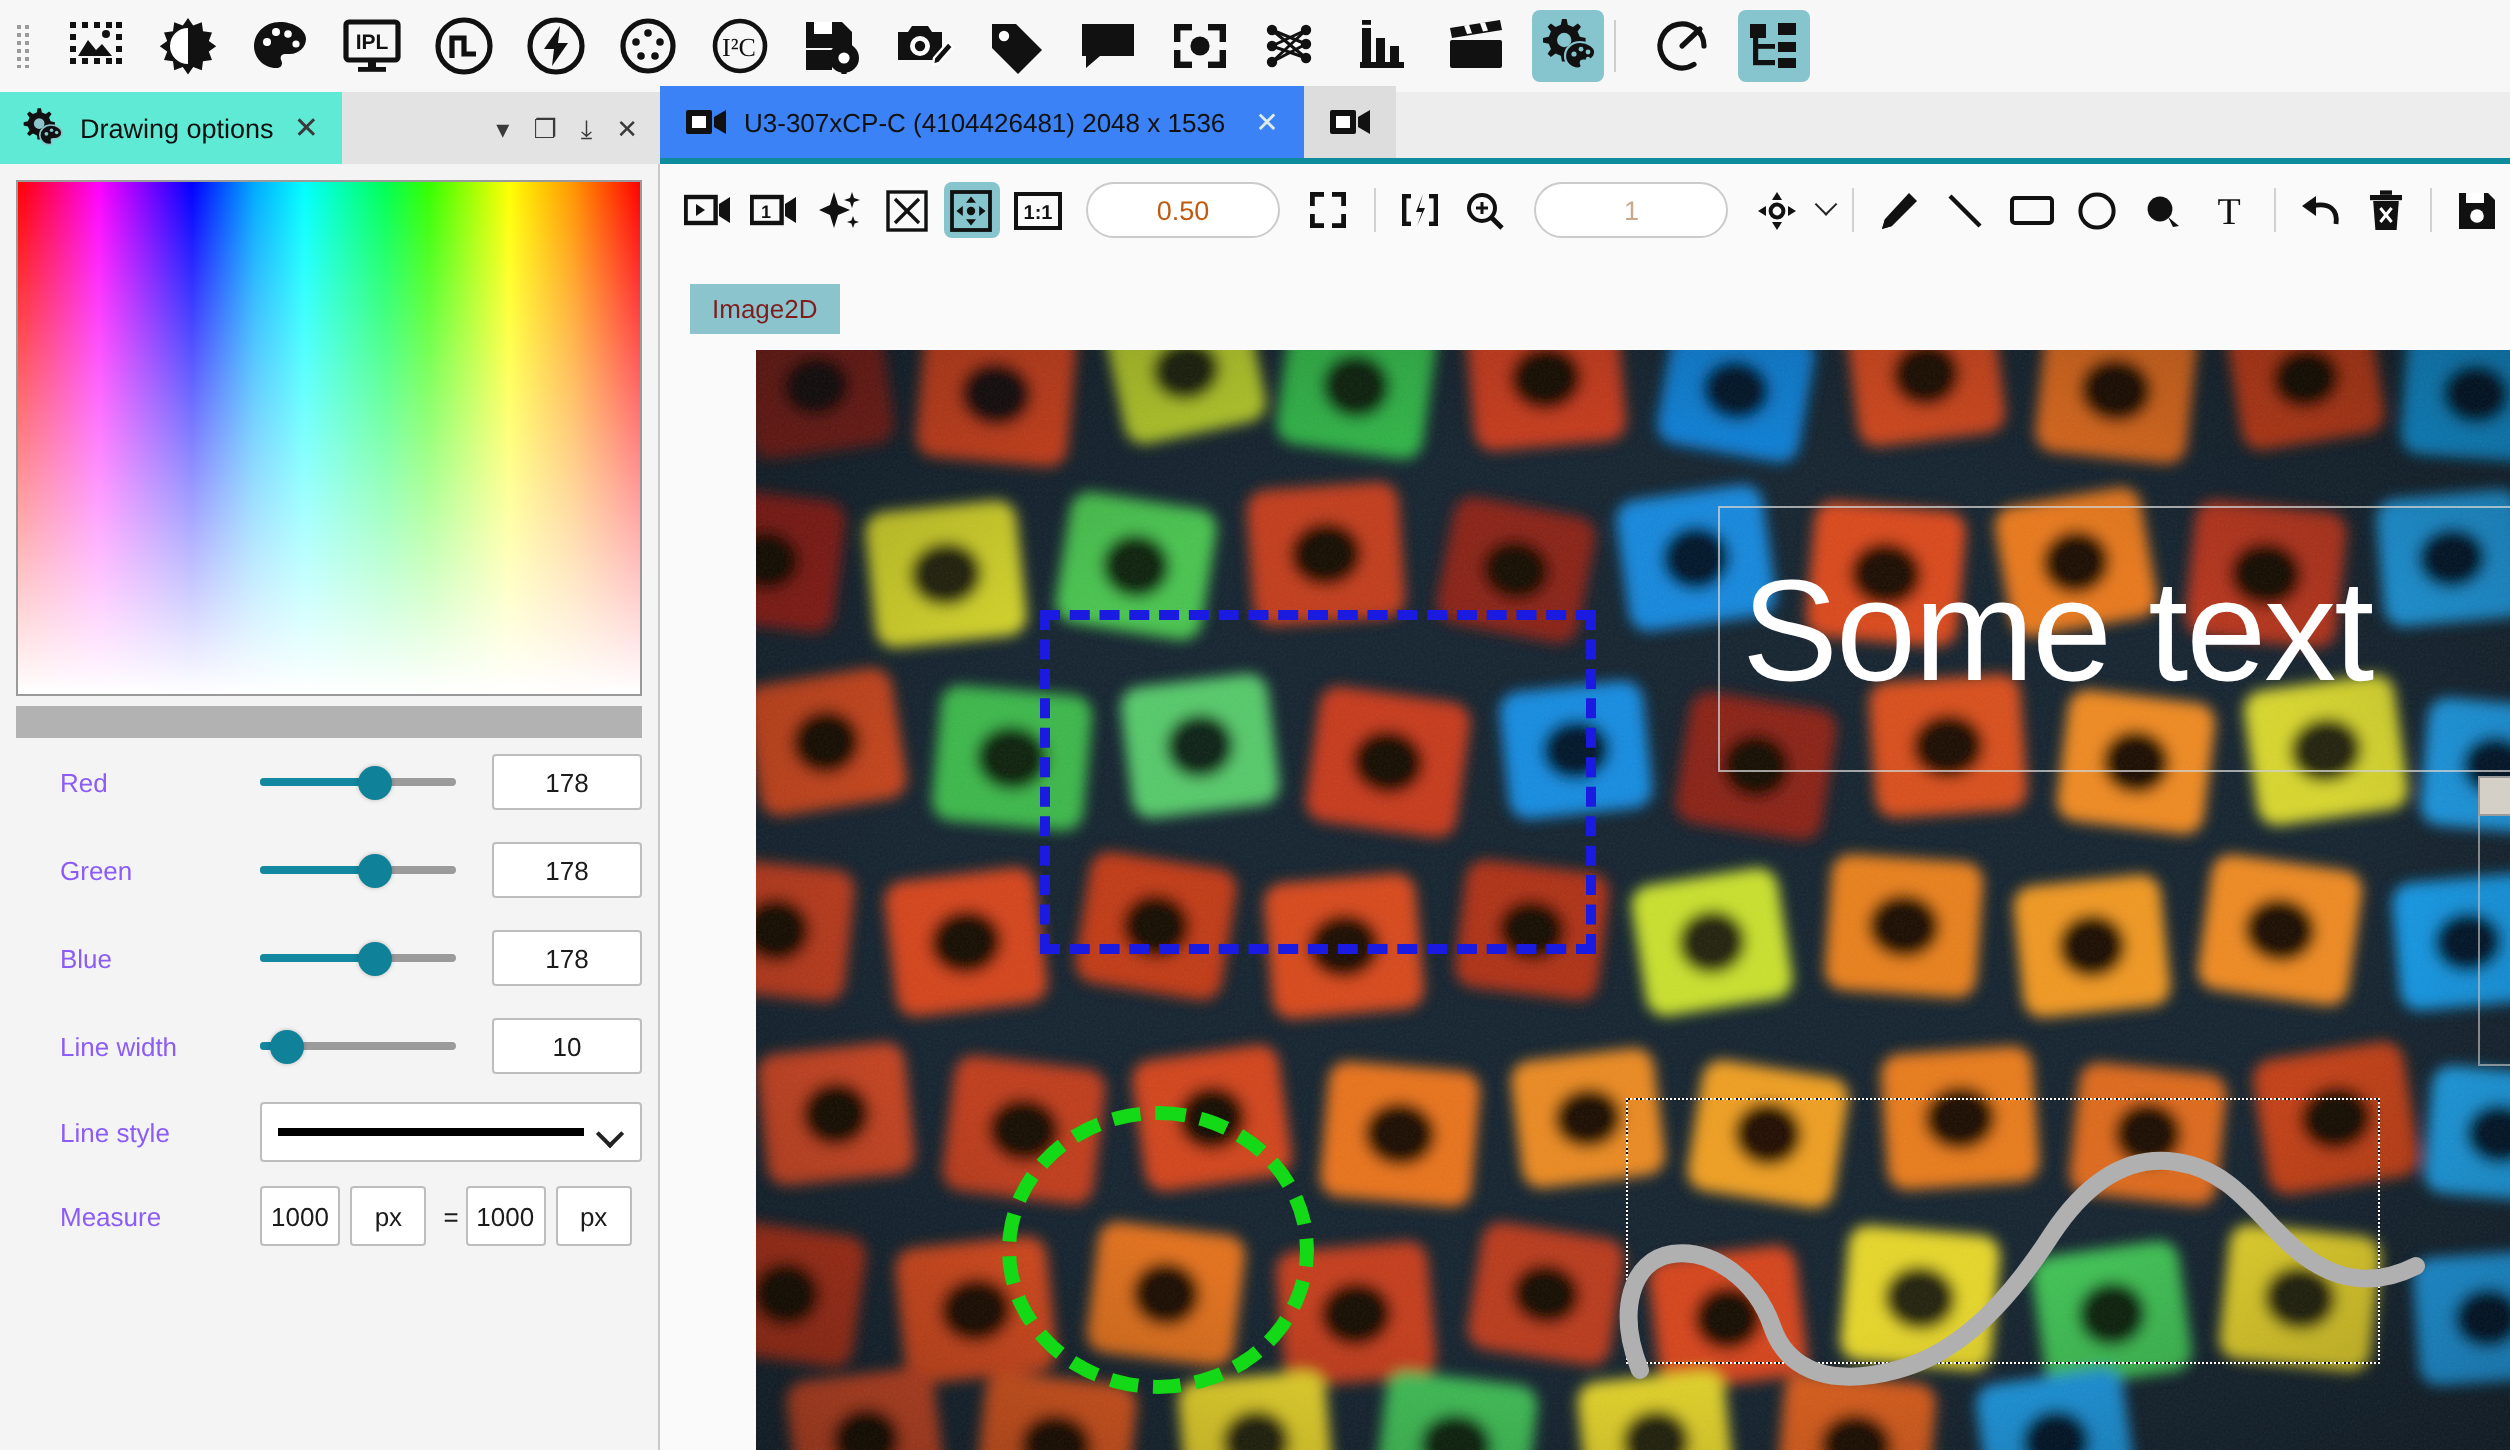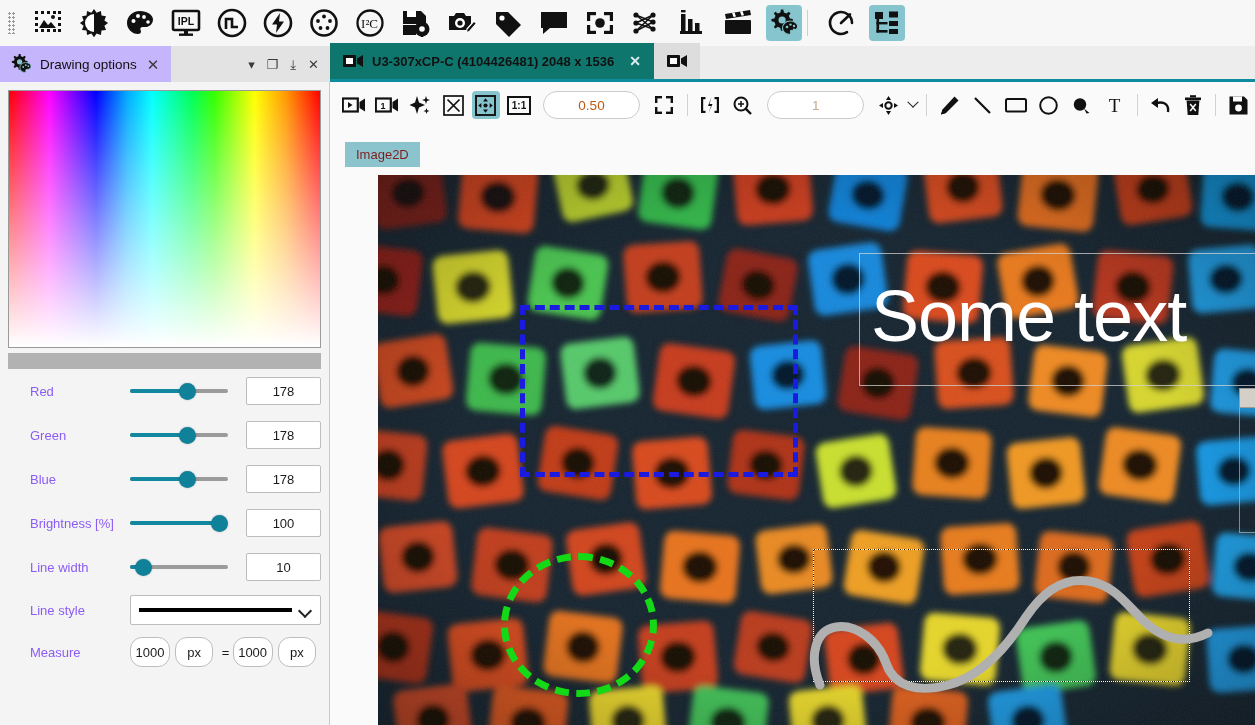--- a/index.html
+++ b/index.html
@@ -53,21 +53,21 @@
     position: absolute; left: 0; top: 46px; width: 330px; height: 679px;
     background: #f3f3f3;
     border-right: 1px solid #c9c9c9;
   }
   #panel-titlebar {
     position: relative; height: 36px; width: 330px;
     background: #e3e3e3;
     display: flex; align-items: center;
   }
   #panel-tab {
-    height: 36px; background: #c4b5fd;
+    height: 36px; background: #5eead4;
     display: flex; align-items: center; padding: 0 10px 0 10px;
     gap: 8px; min-width: 160px;
   }
   #panel-tab .ttl { font-size: 13.5px; color: #101010; }
   .tab-x {
     font-size: 15px; color: #3a3a3a; line-height: 1; padding: 0 2px;
     font-family: "Liberation Sans", sans-serif;
   }
   #panel-titlebar-ctl {
     margin-left: auto; display: flex; align-items: center; gap: 12px;
@@ -141,21 +141,21 @@
   #linestyle-select .chev::before {
     content: ""; position: absolute; left: 2px; top: 3px;
     width: 8px; height: 8px;
     border-right: 2px solid #222; border-bottom: 2px solid #222;
     transform: rotate(45deg);
   }
 
   #measure-row { height: 42px; }
   .mini-field {
     height: 30px; background: #fff; border: 1px solid #bdbdbd;
-    border-radius: 12px; display: flex; align-items: center;
+    border-radius: 2px; display: flex; align-items: center;
     justify-content: center; font-size: 13px; margin-right: 5px;
   }
   .mf-num { width: 50px; }
   .mf-unit { width: 48px; }
   .eq { width: 18px; text-align: center; font-size: 13px; color: #1b1b1b; }
 
   #crosshairs-row { height: 42px; }
   #apply-settings-btn {
     width: 212px; height: 30px; background: #e3e3e3;
     border: 1px solid #e3e3e3;
@@ -171,21 +171,21 @@
   #tabbar {
     position: absolute; left: 0; top: 0; width: 925px; height: 36px;
     background: #ededed;
     display: flex; align-items: flex-end;
     border-bottom: 3px solid #0f8b9e;
   }
   .doctab {
     height: 36px; display: flex; align-items: center; gap: 9px;
     padding: 0 13px 0 13px; font-size: 13px; color: #111;
   }
-  .doctab.active { background: #0f766e; font-weight: bold; }
+  .doctab.active { background: #3b82f6; }
   .doctab.inactive { background: #dddddd; color: #333; }
   .doctab .tabclose {
     font-size: 14px; color: #ddecee; margin-left: 6px; line-height: 1;
   }
 
   #img-toolbar {
     position: absolute; left: 0; top: 39px; width: 925px; height: 40px;
     display: flex; align-items: center; background: #fafafa;
     padding-left: 8px;
   }
@@ -596,29 +596,20 @@
       <div class="row">
         <div class="lbl">Blue</div>
         <div class="slider">
           <div class="track-bg"></div>
           <div class="track-fill" style="width:57px"></div>
           <div class="knob" style="left:49px"></div>
         </div>
         <div class="numfield">178</div>
       </div>
 
-      <div class="row">
-        <div class="lbl">Brightness [%]</div>
-        <div class="slider">
-          <div class="track-bg"></div>
-          <div class="track-fill" style="width:88px"></div>
-          <div class="knob" style="left:81px"></div>
-        </div>
-        <div class="numfield">100</div>
-      </div>
 
       <div class="row">
         <div class="lbl">Line width</div>
         <div class="slider">
           <div class="track-bg"></div>
           <div class="track-fill" style="width:12px"></div>
           <div class="knob" style="left:5px"></div>
         </div>
         <div class="numfield">10</div>
       </div>

